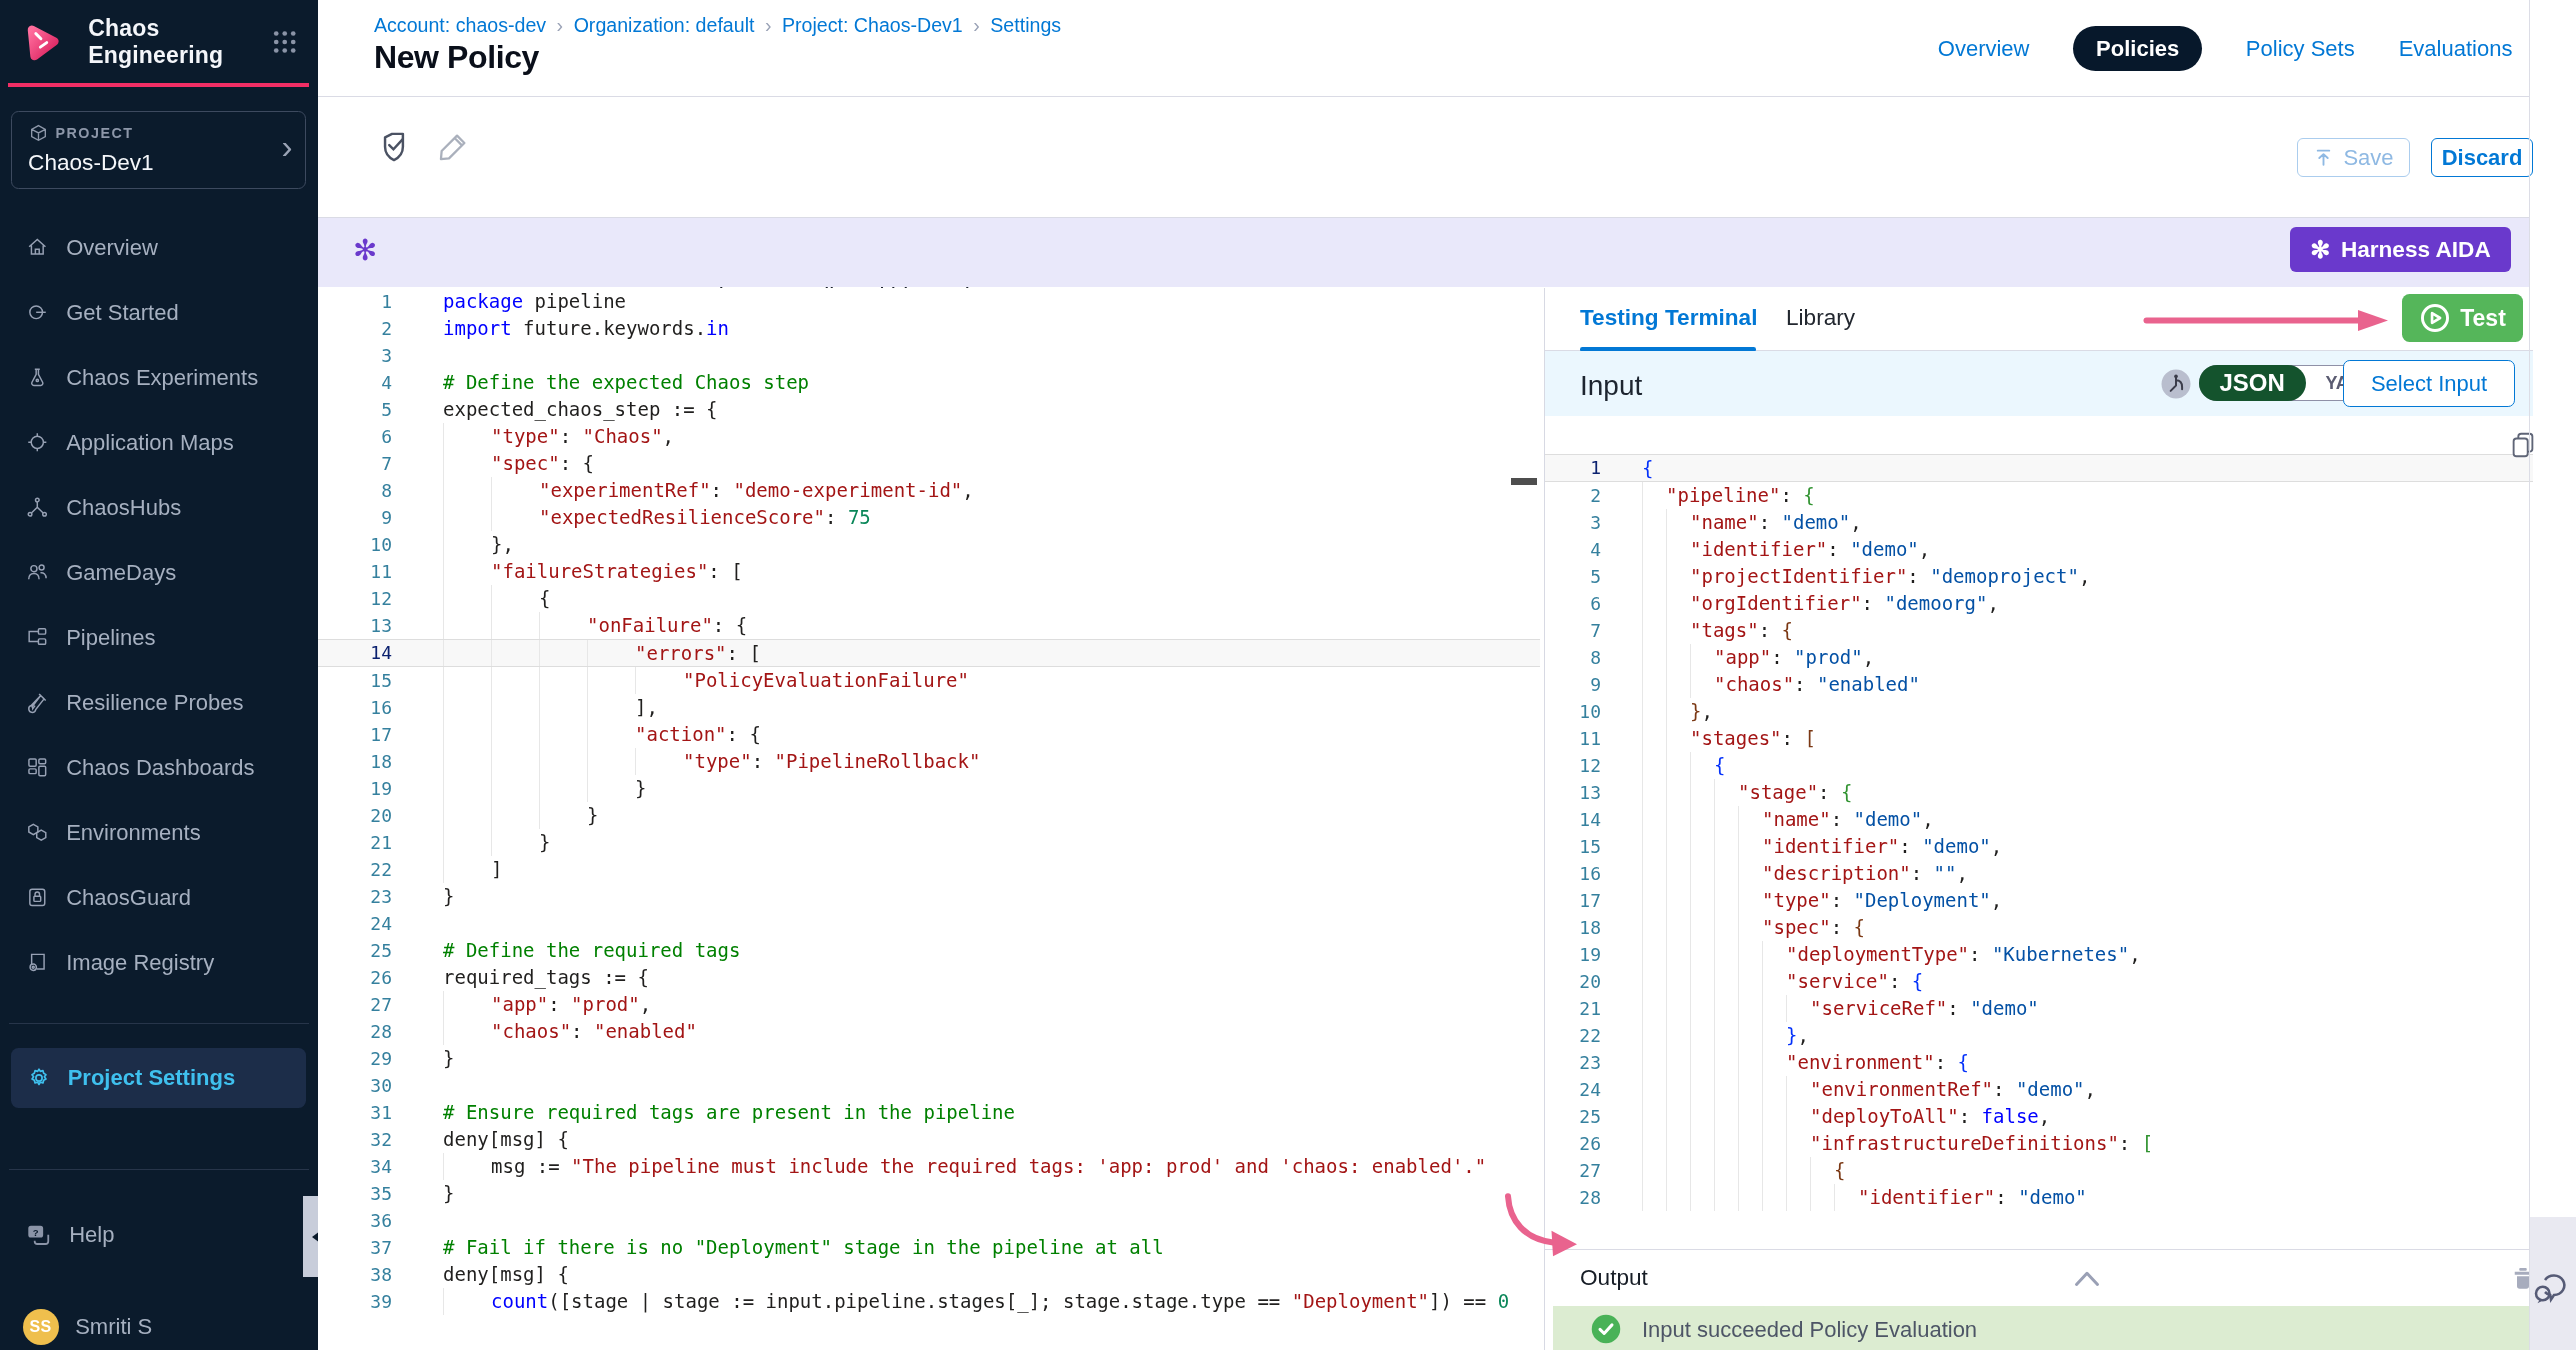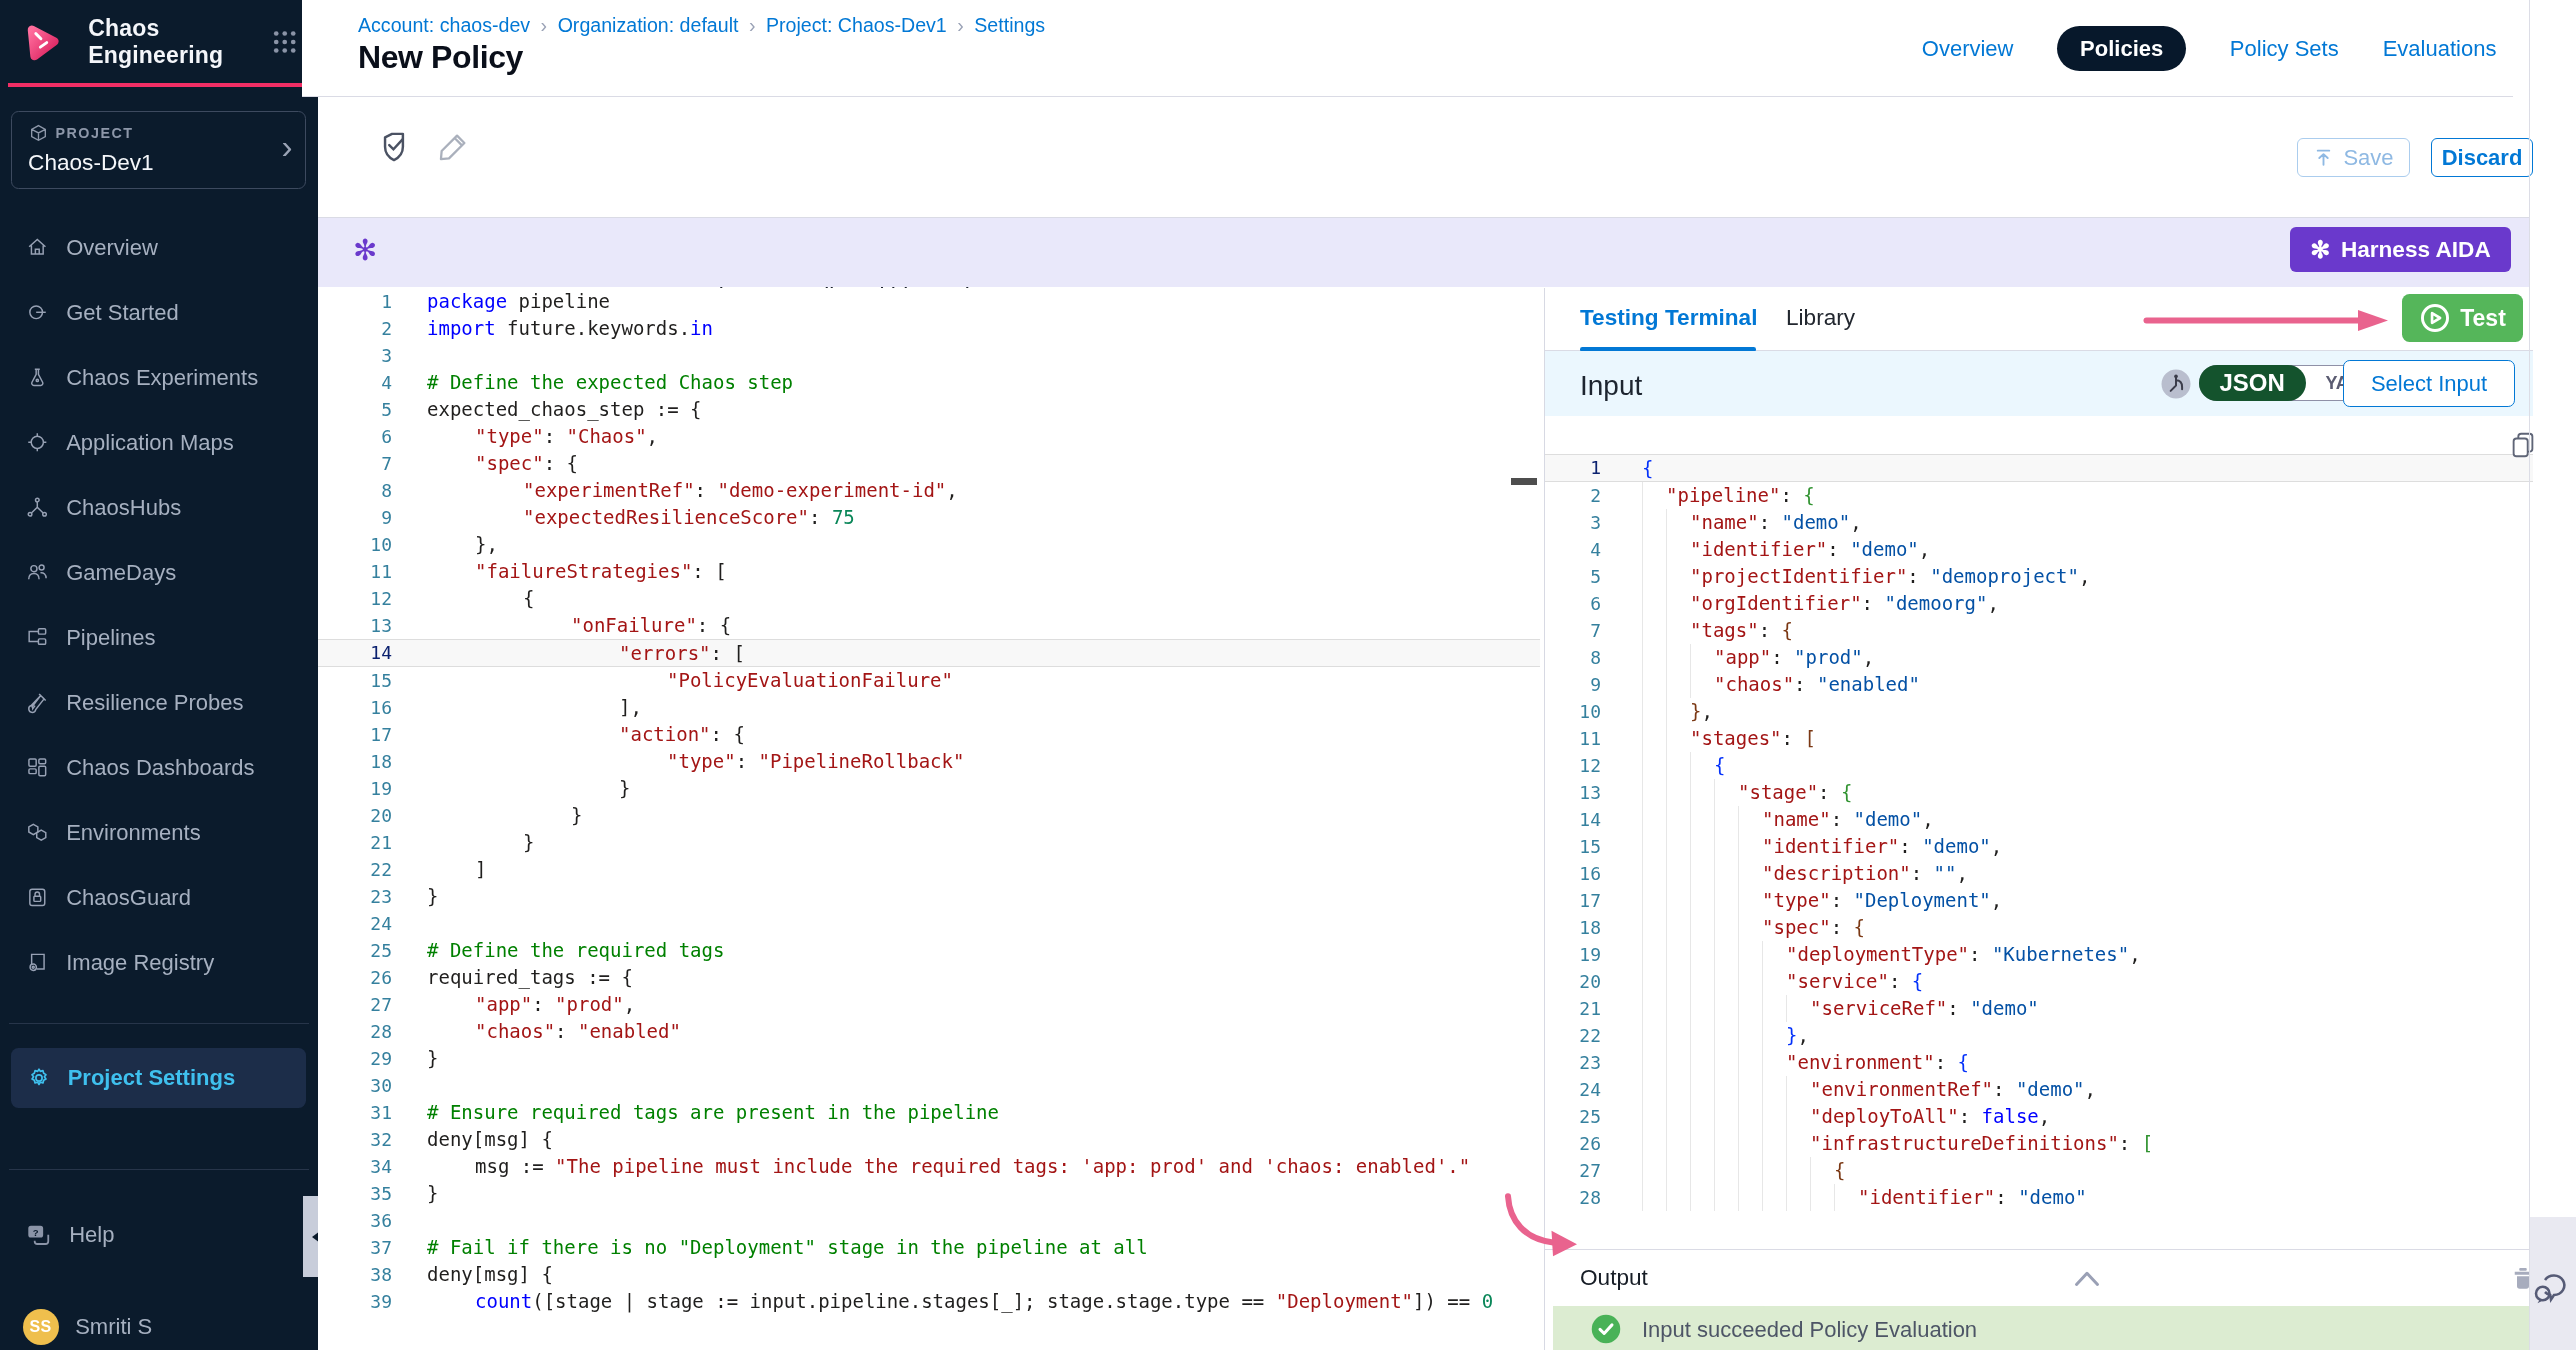--- a/index.html
+++ b/index.html
@@ -22,21 +22,21 @@
   .nav-item .nicon{flex:0 0 auto;}
   #settings-item{position:absolute;left:10.5px;top:1048px;width:295px;height:60px;border-radius:7.5px;background:#1c2d49;display:flex;align-items:center;padding-left:16.6px;gap:16.6px;font-size:22px;font-weight:bold;color:#3fc0ee;box-sizing:border-box;}
   .sb-divider{position:absolute;left:9px;right:9px;height:0.8px;background:#27354a;}
   #help-item{position:absolute;left:25.6px;top:1222px;display:flex;align-items:center;gap:18px;font-size:22px;color:#a6b0c0;}
   #user-item{position:absolute;left:22.6px;top:1309px;display:flex;align-items:center;gap:16.6px;font-size:22px;color:#a6b0c0;}
   #avatar{width:36px;height:36px;border-radius:50%;background:#efbf4d;color:#fff;font-size:16px;font-weight:bold;display:flex;align-items:center;justify-content:center;letter-spacing:0.4px;}
   #collapse-handle{position:absolute;left:303px;top:1196px;width:35px;height:81px;background:#c8cdda;border-radius:0 18px 18px 0 / 0 41px 41px 0;}
   #collapse-tri{position:absolute;left:9px;top:32px;width:0;height:0;border-top:9px solid transparent;border-bottom:9px solid transparent;border-right:12px solid #0b1b2c;}
 
   
-  #hdr{position:absolute;left:302px;top:0;width:2211px;height:97px;background:#fff;border-bottom:0.8px solid #dadbe5;box-sizing:border-box;}
+  #hdr{position:absolute;left:318px;top:0;width:2211px;height:97px;background:#fff;border-bottom:0.8px solid #dadbe5;box-sizing:border-box;}
   #breadcrumb{position:absolute;left:56px;top:13.6px;font-size:19.6px;color:#0278d5;display:flex;gap:10.5px;align-items:center;}
   #breadcrumb .sep{color:#9aa2b6;font-size:19.6px;}
   #breadcrumb a{color:#0278d5;text-decoration:none;}
   #page-title{position:absolute;left:56px;top:39px;font-size:32px;font-weight:bold;color:#0a0f1a;letter-spacing:-0.4px;}
   #top-nav{position:absolute;right:16.6px;top:0;height:97px;display:flex;align-items:center;gap:44px;}
   .top-link{font-size:22px;color:#0278d5;cursor:pointer;}
   .top-pill{font-size:22px;color:#fff;background:#07182b;border-radius:752px;padding:9.8px 22.6px;font-weight:bold;cursor:pointer;}
 
   
   #toolbar{position:absolute;left:318px;top:97px;width:2211px;height:121px;background:#fff;border-bottom:0.8px solid #dadbe5;box-sizing:border-box;}
@@ -60,21 +60,21 @@
   .cl .code span{display:inline-block;}
   .ig{flex:0 0 auto;border-left:0.8px solid #e7e7e7;}
   .cur{background:#f8f8f8;border-top:0.8px solid #ddd;border-bottom:0.8px solid #ddd;height:26px;line-height:26px;}
   .cur .ln{color:#0b216f;}
   .tk-kw{color:#0000ff}.tk-cmt{color:#008000}.tk-str{color:#a31515}.tk-num{color:#098658}
   .tk-fn{color:#0000ff}.tk-pl{color:#201f1e}.tk-key{color:#a31515}.tk-val{color:#0451a5}
   .tk-bool{color:#0000ff}.tk-b1{color:#0431fa}.tk-b2{color:#319331}.tk-b3{color:#7b3814}
 
   #left-editor{position:absolute;left:318px;top:288px;width:1222px;height:1063px;overflow:hidden;background:#fff;}
   #left-editor .ln{width:74px;}
-  #left-editor .code{margin-left:35px;align-items:center;}
+  #left-editor .code{margin-left:51px;}
   #ruler-dash{position:absolute;left:1511px;top:478px;width:25.6px;height:6.8px;background:#4e4e4e;}
 
   
   #panel{position:absolute;left:1544px;top:288px;width:989px;height:1063px;background:#fff;border-left:0.8px solid #d7d9e3;box-sizing:border-box;}
   #tabs-row{position:absolute;left:0;top:0;width:100%;height:63px;border-bottom:0.8px solid #dadbe5;box-sizing:border-box;background:#fff;}
   #tab-testing{position:absolute;left:35px;top:16.6px;font-size:22.6px;font-weight:bold;color:#0278d5;}
   #tab-underline{position:absolute;left:35px;top:59px;width:176px;height:4.5px;background:#0278d5;border-radius:2.3px;}
   #tab-library{position:absolute;left:241px;top:16.6px;font-size:22.6px;color:#22272f;}
   #btn-test{position:absolute;left:857px;top:6px;width:121px;height:48px;background:#55b65a;border-radius:7.5px;display:flex;align-items:center;justify-content:center;gap:9px;color:#fff;font-size:23px;font-weight:bold;}
   #input-bar{position:absolute;left:0;top:63px;width:100%;height:65px;background:#ebf7fe;}

